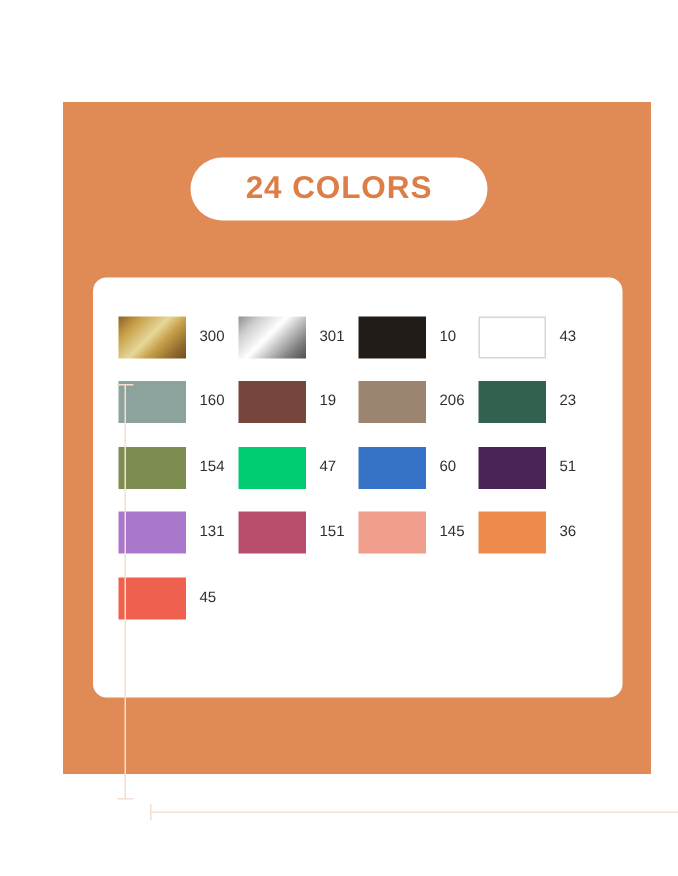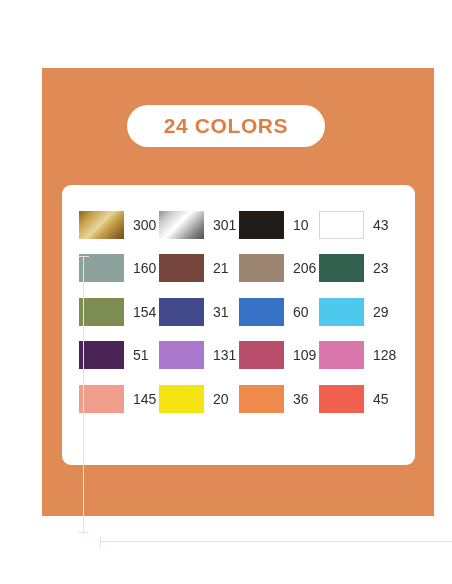--- a/index.html
+++ b/index.html
@@ -53,21 +53,21 @@
     grid-auto-rows: 43.5px;
   }
   .cell { display: flex; align-items: center; }
   .swatch {
     width: 45px; height: 28px;
     flex: 0 0 45px;
   }
   .swatch.bordered { border: 1px solid #d6d6d6; }
   .code {
     margin-left: 9px;
-    font-size: 14px;
+    font-size: 10px;
     color: #2f2f2f;
     line-height: 1;
     white-space: nowrap;
   }
 
   
   .dim-v-line {
     position: absolute;
     left: 41px; top: 188px;
     width: 1px; height: 277px;
@@ -140,69 +140,57 @@
           <div class="cell">
             <div class="swatch bordered" style="background: rgb(255, 255, 255);"></div>
             <span class="code">43</span>
           </div>
           <div class="cell">
             <div class="swatch" style="background: rgb(139, 163, 156);"></div>
             <span class="code">160</span>
           </div>
           <div class="cell">
             <div class="swatch" style="background: rgb(118, 69, 60);"></div>
-            <span class="code">21</span>
+            <span class="code">19</span>
           </div>
           <div class="cell">
             <div class="swatch" style="background: rgb(155, 133, 112);"></div>
             <span class="code">206</span>
           </div>
           <div class="cell">
             <div class="swatch" style="background: rgb(51, 97, 79);"></div>
             <span class="code">23</span>
           </div>
           <div class="cell">
             <div class="swatch" style="background: rgb(125, 141, 82);"></div>
             <span class="code">154</span>
           </div>
           <div class="cell">
-            <div class="swatch" style="background: rgb(66, 74, 140);"></div>
-            <span class="code">31</span>
+            <div class="swatch" style="background: rgb(0, 204, 114);"></div>
+            <span class="code">47</span>
           </div>
           <div class="cell">
             <div class="swatch" style="background: rgb(54, 115, 199);"></div>
             <span class="code">60</span>
           </div>
           <div class="cell">
-            <div class="swatch" style="background: rgb(78, 200, 236);"></div>
-            <span class="code">29</span>
-          </div>
-          <div class="cell">
             <div class="swatch" style="background: rgb(74, 36, 86);"></div>
             <span class="code">51</span>
           </div>
           <div class="cell">
             <div class="swatch" style="background: rgb(169, 119, 204);"></div>
             <span class="code">131</span>
           </div>
           <div class="cell">
             <div class="swatch" style="background: rgb(184, 78, 108);"></div>
-            <span class="code">109</span>
-          </div>
-          <div class="cell">
-            <div class="swatch" style="background: rgb(218, 120, 174);"></div>
-            <span class="code">128</span>
+            <span class="code">151</span>
           </div>
           <div class="cell">
             <div class="swatch" style="background: rgb(239, 158, 140);"></div>
             <span class="code">145</span>
-          </div>
-          <div class="cell">
-            <div class="swatch" style="background: rgb(245, 227, 18);"></div>
-            <span class="code">20</span>
           </div>
           <div class="cell">
             <div class="swatch" style="background: rgb(238, 139, 76);"></div>
             <span class="code">36</span>
           </div>
           <div class="cell">
             <div class="swatch" style="background: rgb(240, 96, 79);"></div>
             <span class="code">45</span>
           </div>
         </div>

